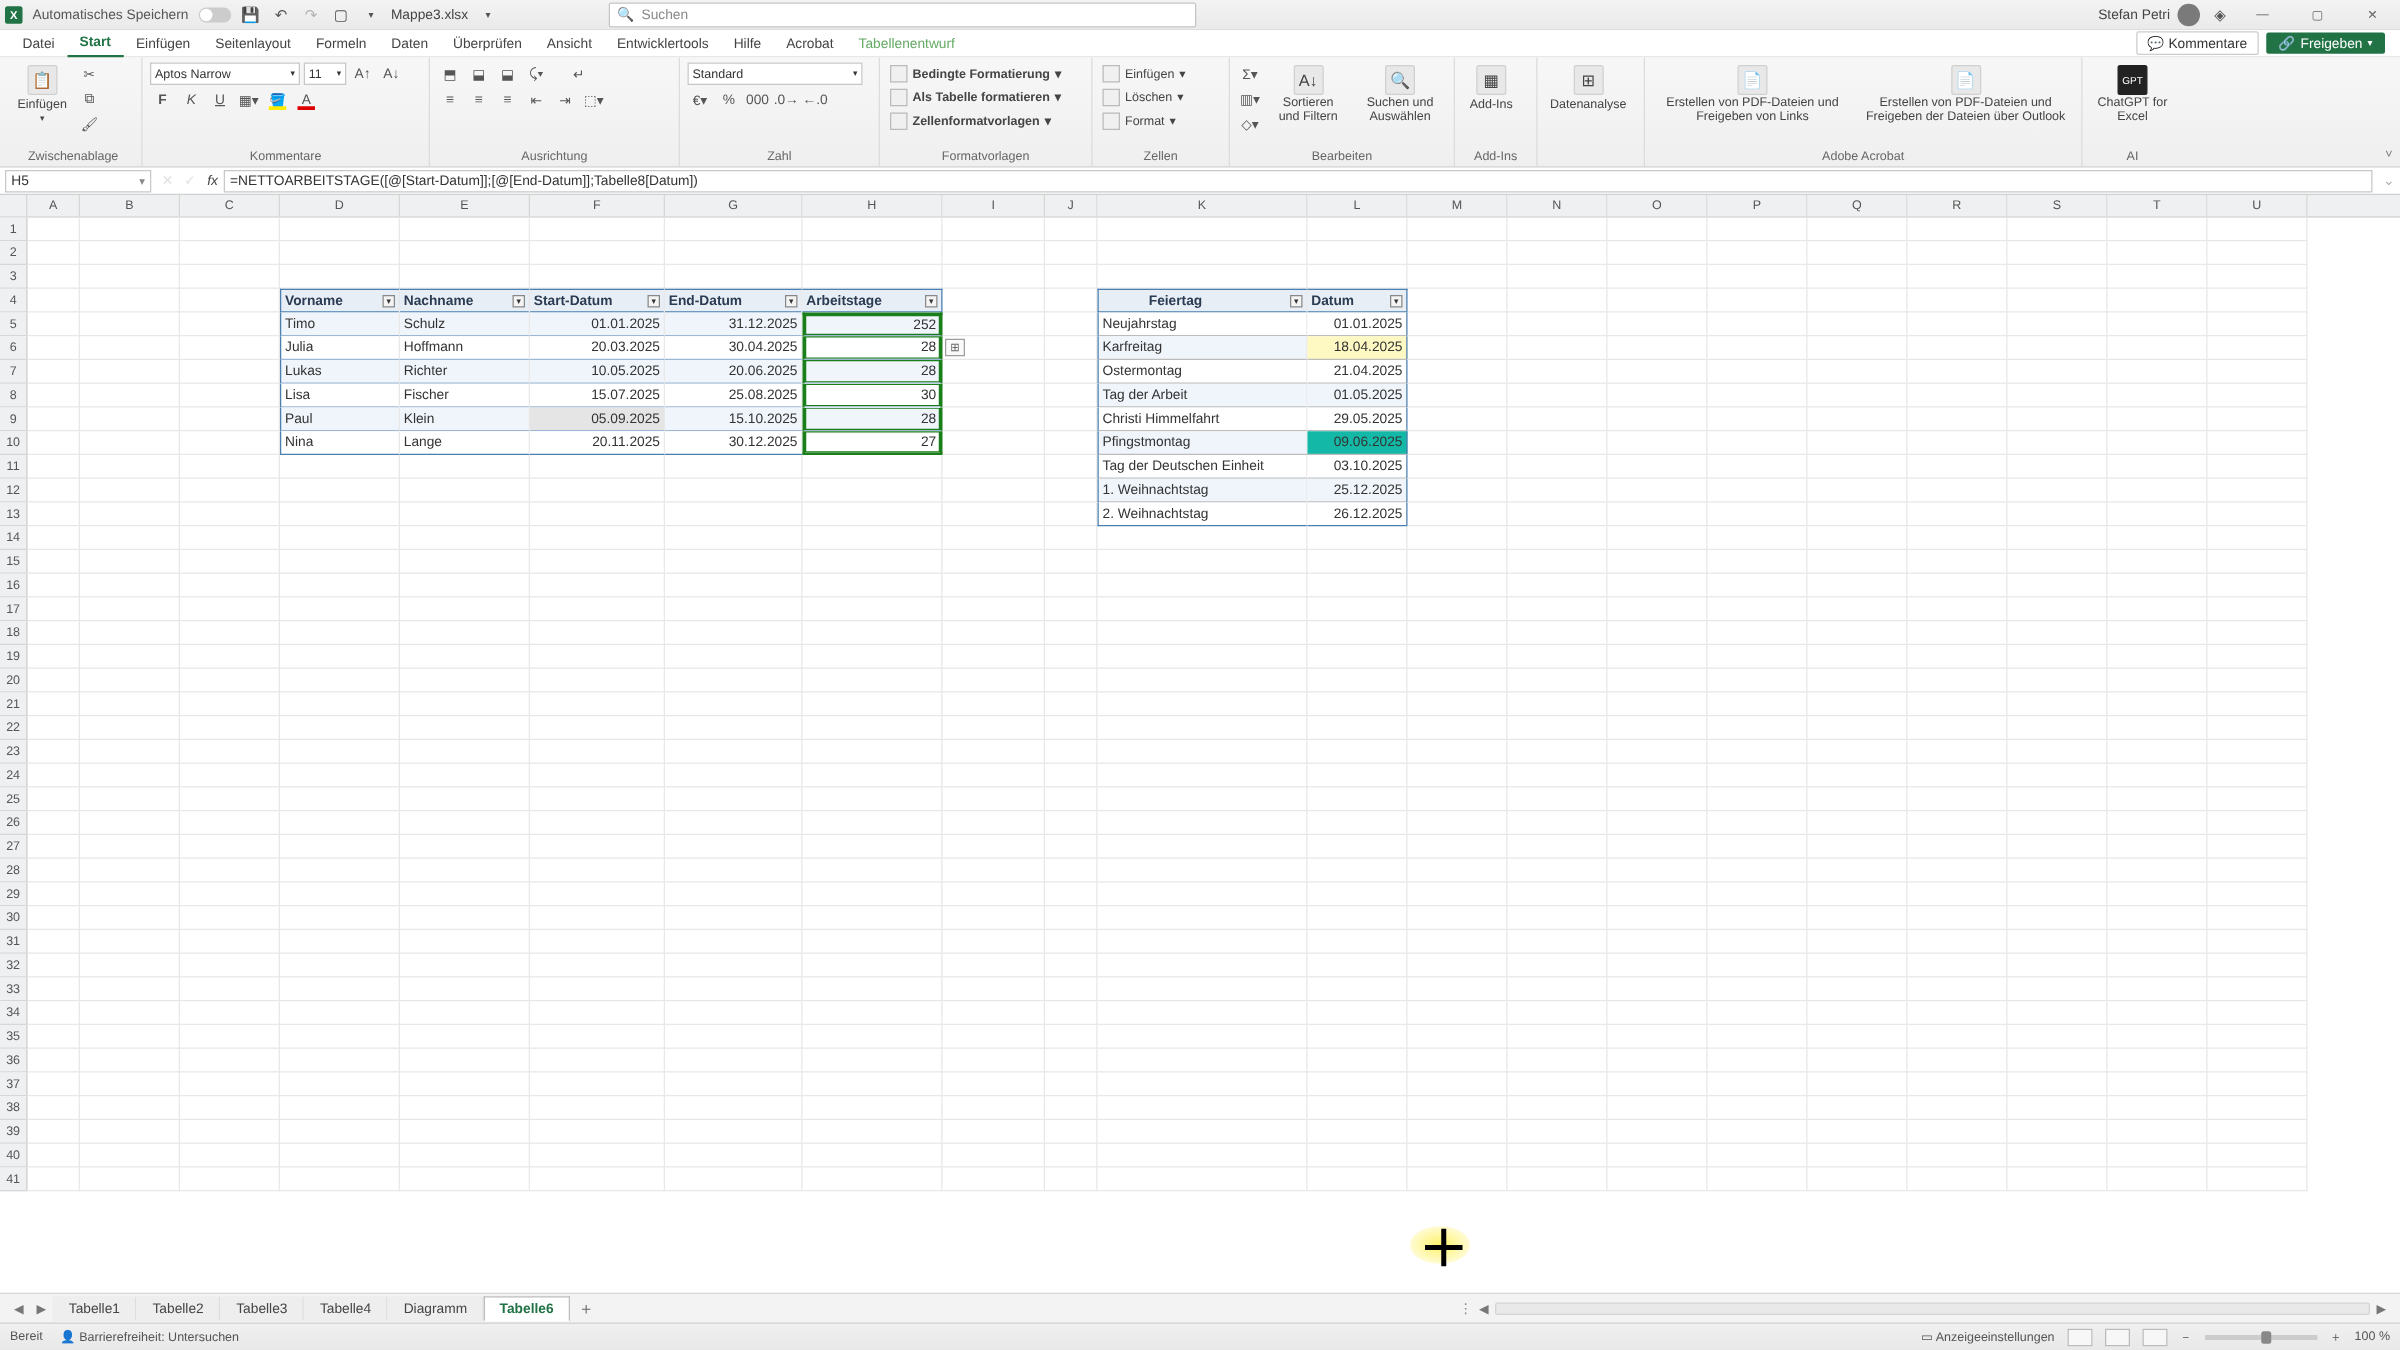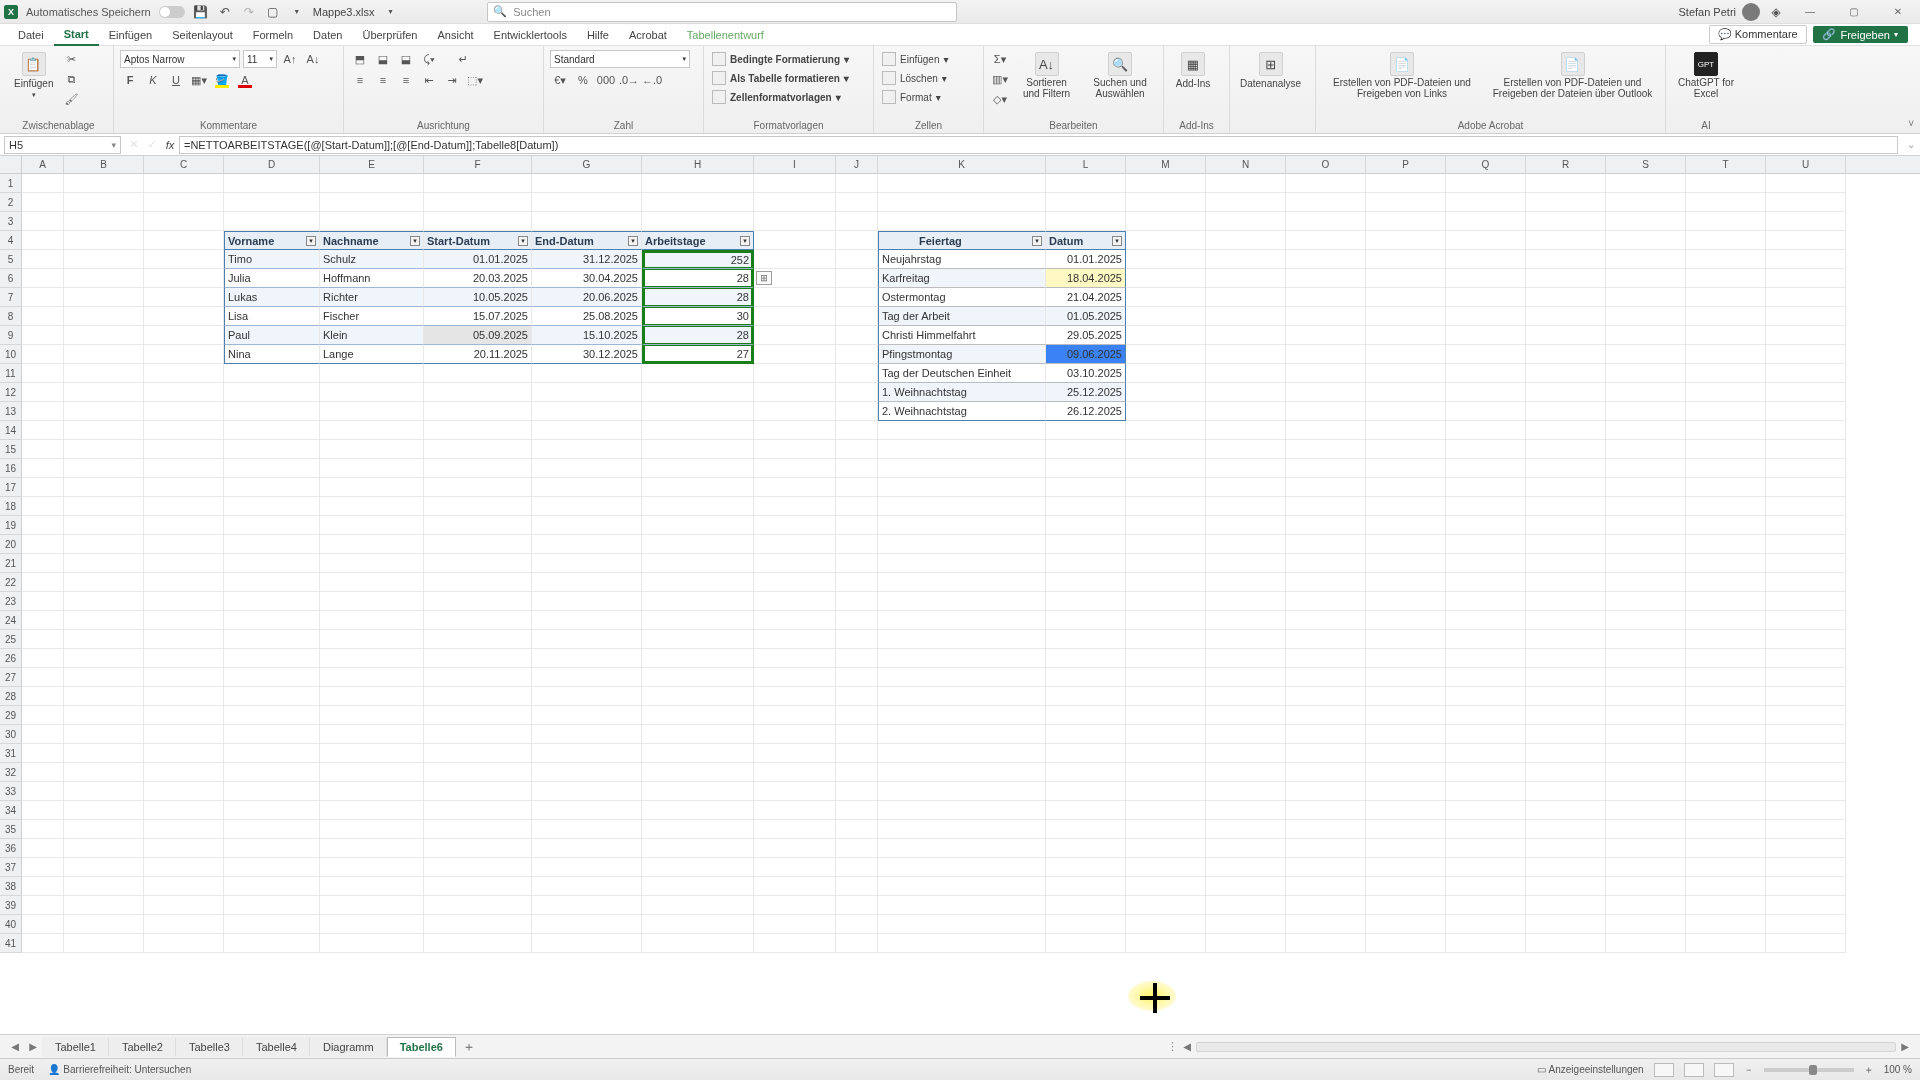--- a/index.html
+++ b/index.html
@@ -593,21 +593,21 @@
         <div class="cell wB"></div>
         <div class="cell wC"></div>
         <div class="cell wD" style="background: rgb(255, 255, 255); border-bottom: 1px solid rgb(74, 127, 176); border-left: 1px solid rgb(74, 127, 176);">Nina</div>
         <div class="cell wE" style="background: rgb(255, 255, 255); border-bottom: 1px solid rgb(74, 127, 176);">Lange</div>
         <div class="cell wF" style="background: rgb(255, 255, 255); border-bottom: 1px solid rgb(74, 127, 176); justify-content: flex-end;">20.11.2025</div>
         <div class="cell wG" style="background: rgb(255, 255, 255); border-bottom: 1px solid rgb(74, 127, 176); justify-content: flex-end;">30.12.2025</div>
         <div class="cell wH" style="background: rgb(255, 255, 255); border-bottom: 2px solid rgb(26, 127, 26); border-right: 2px solid rgb(26, 127, 26); justify-content: flex-end; box-shadow: rgb(26, 127, 26) 0px 0px 0px 1px inset; border-left: 2px solid rgb(26, 127, 26);">27</div>
         <div class="cell wI"></div>
         <div class="cell wJ"></div>
         <div class="cell wK" style="background: rgb(240, 245, 251); border-bottom: 1px solid rgb(188, 188, 188); border-left: 1px solid rgb(74, 127, 176);">Pfingstmontag</div>
-        <div class="cell wL" style="background: #3b82f6; border-bottom: 1px solid rgb(188, 188, 188); border-right: 1px solid rgb(74, 127, 176); justify-content: flex-end;">09.06.2025</div>
+        <div class="cell wL" style="background: #14b8a6; border-bottom: 1px solid rgb(188, 188, 188); border-right: 1px solid rgb(74, 127, 176); justify-content: flex-end;">09.06.2025</div>
         <div class="cell wDef"></div>
         <div class="cell wDef"></div>
         <div class="cell wDef"></div>
         <div class="cell wDef"></div>
         <div class="cell wDef"></div>
         <div class="cell wDef"></div>
         <div class="cell wDef"></div>
         <div class="cell wDef"></div>
         <div class="cell wDef"></div>
       </div>

